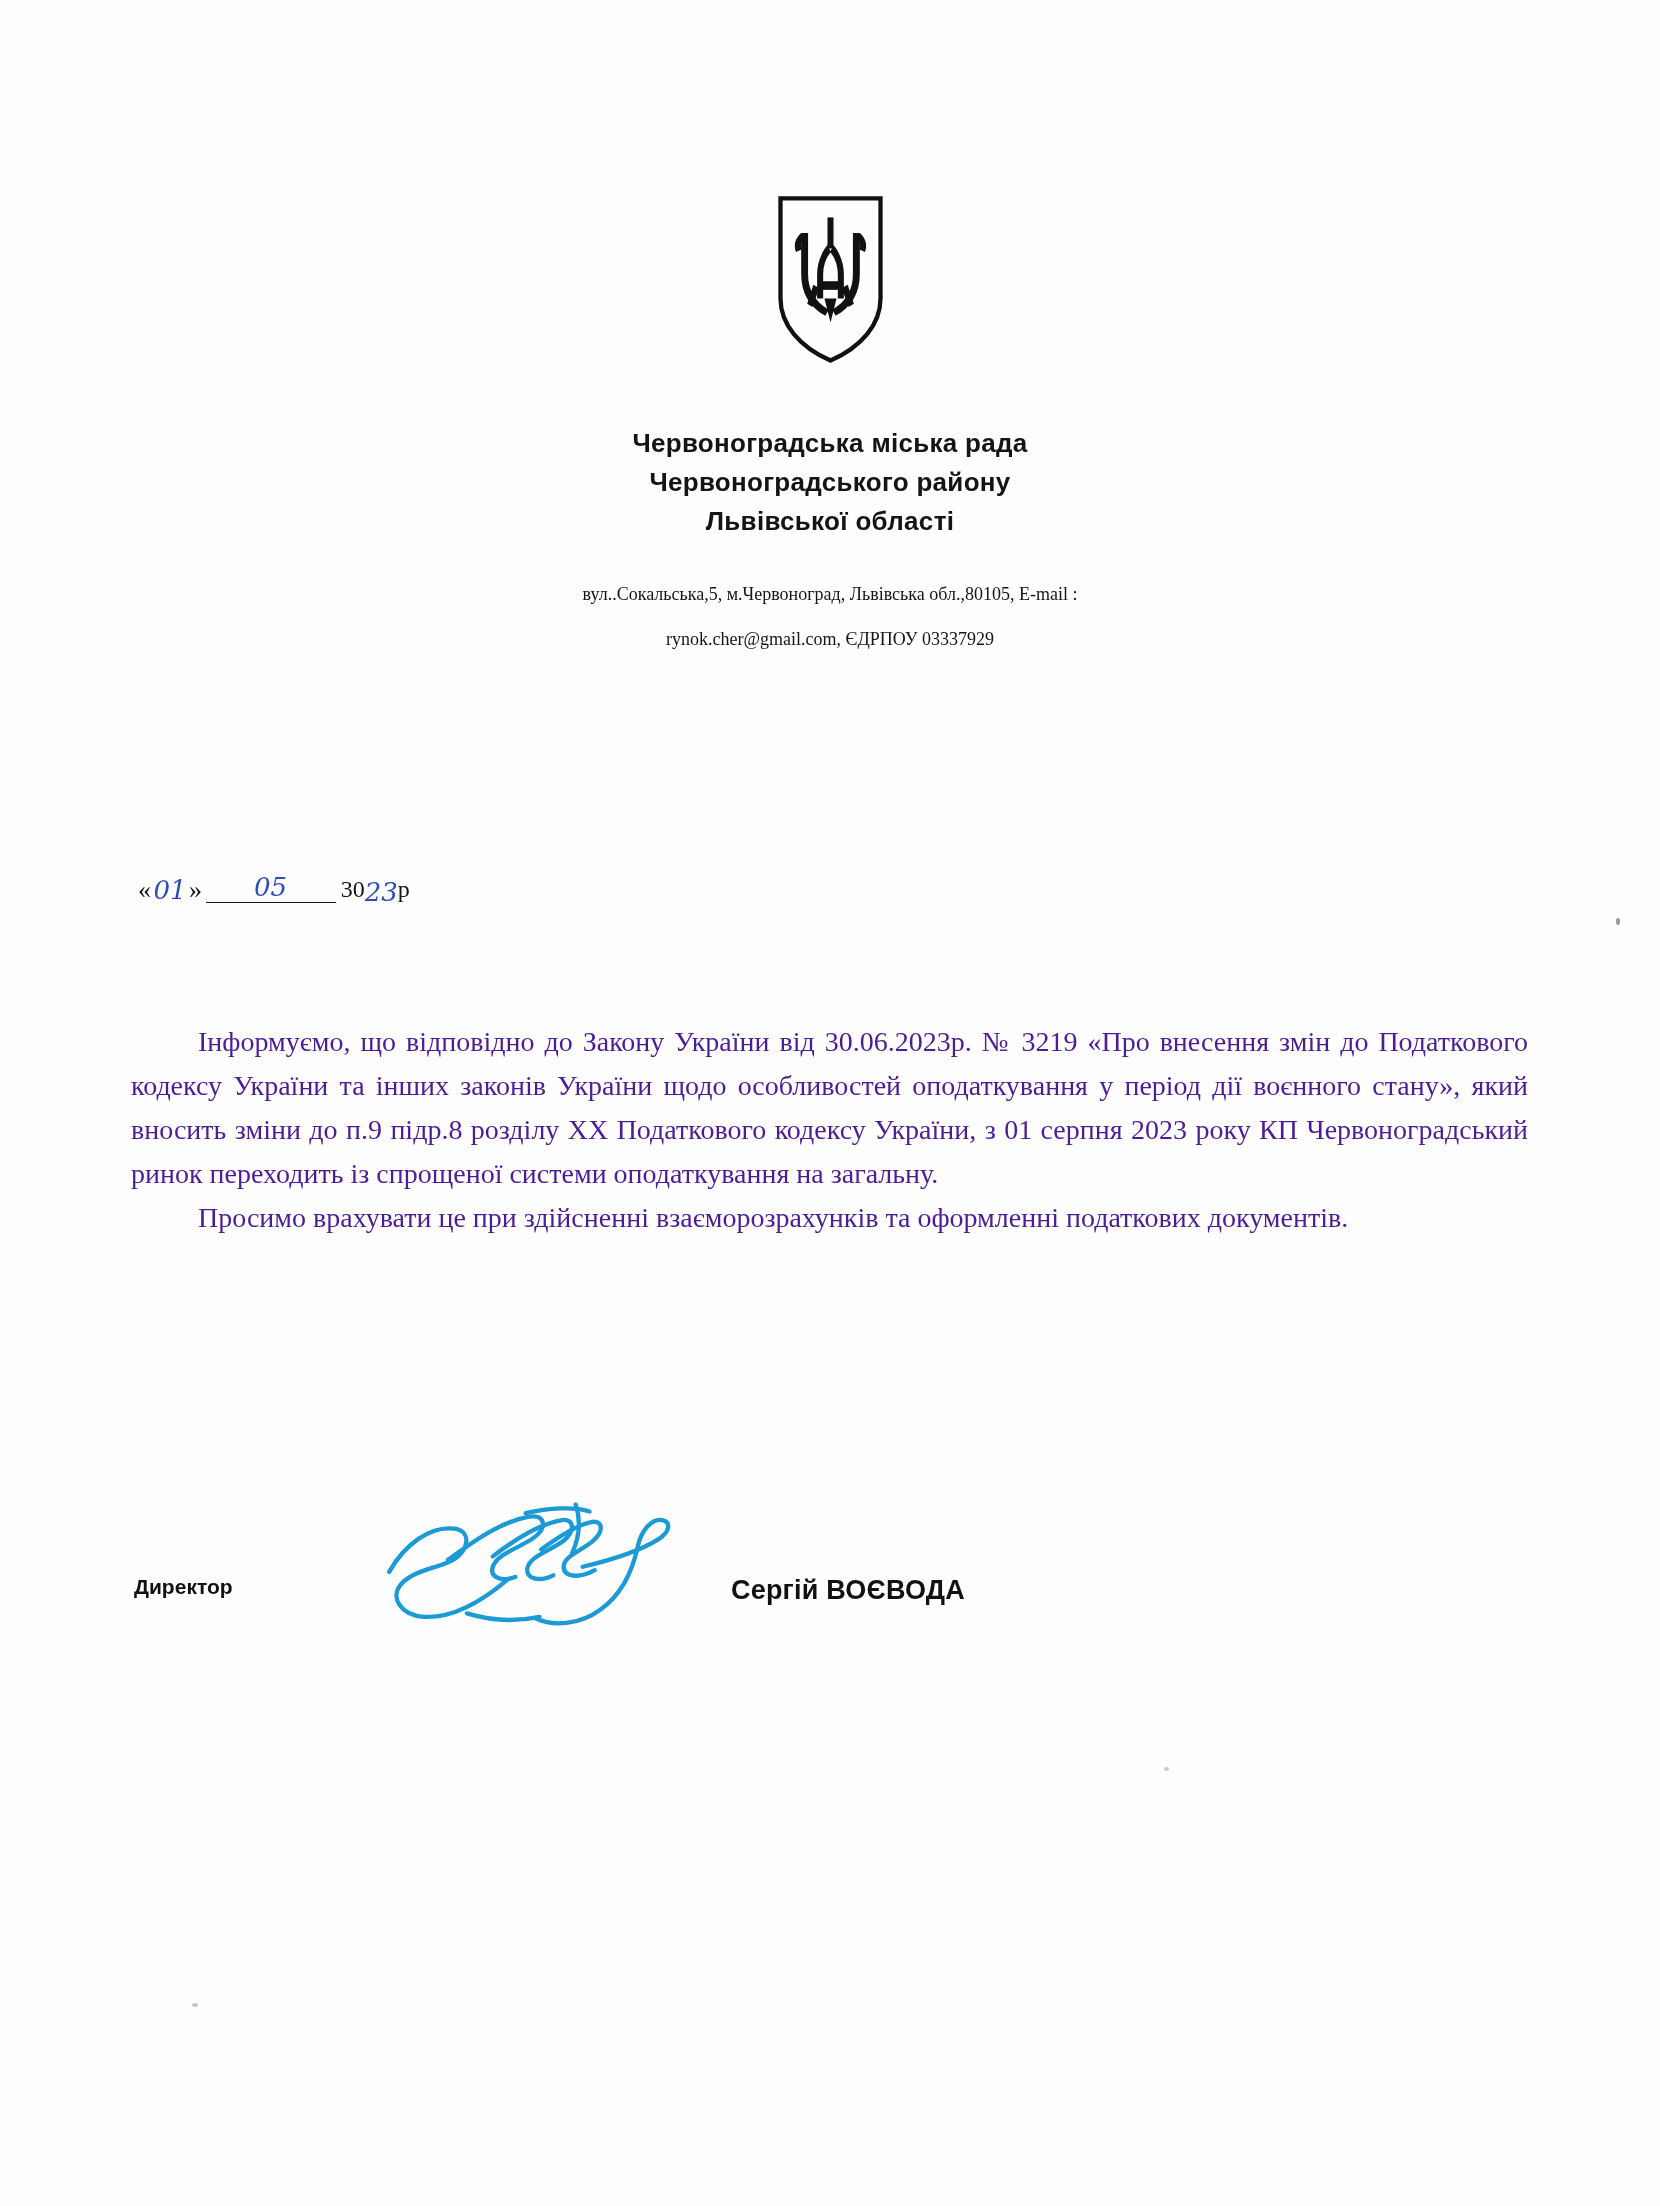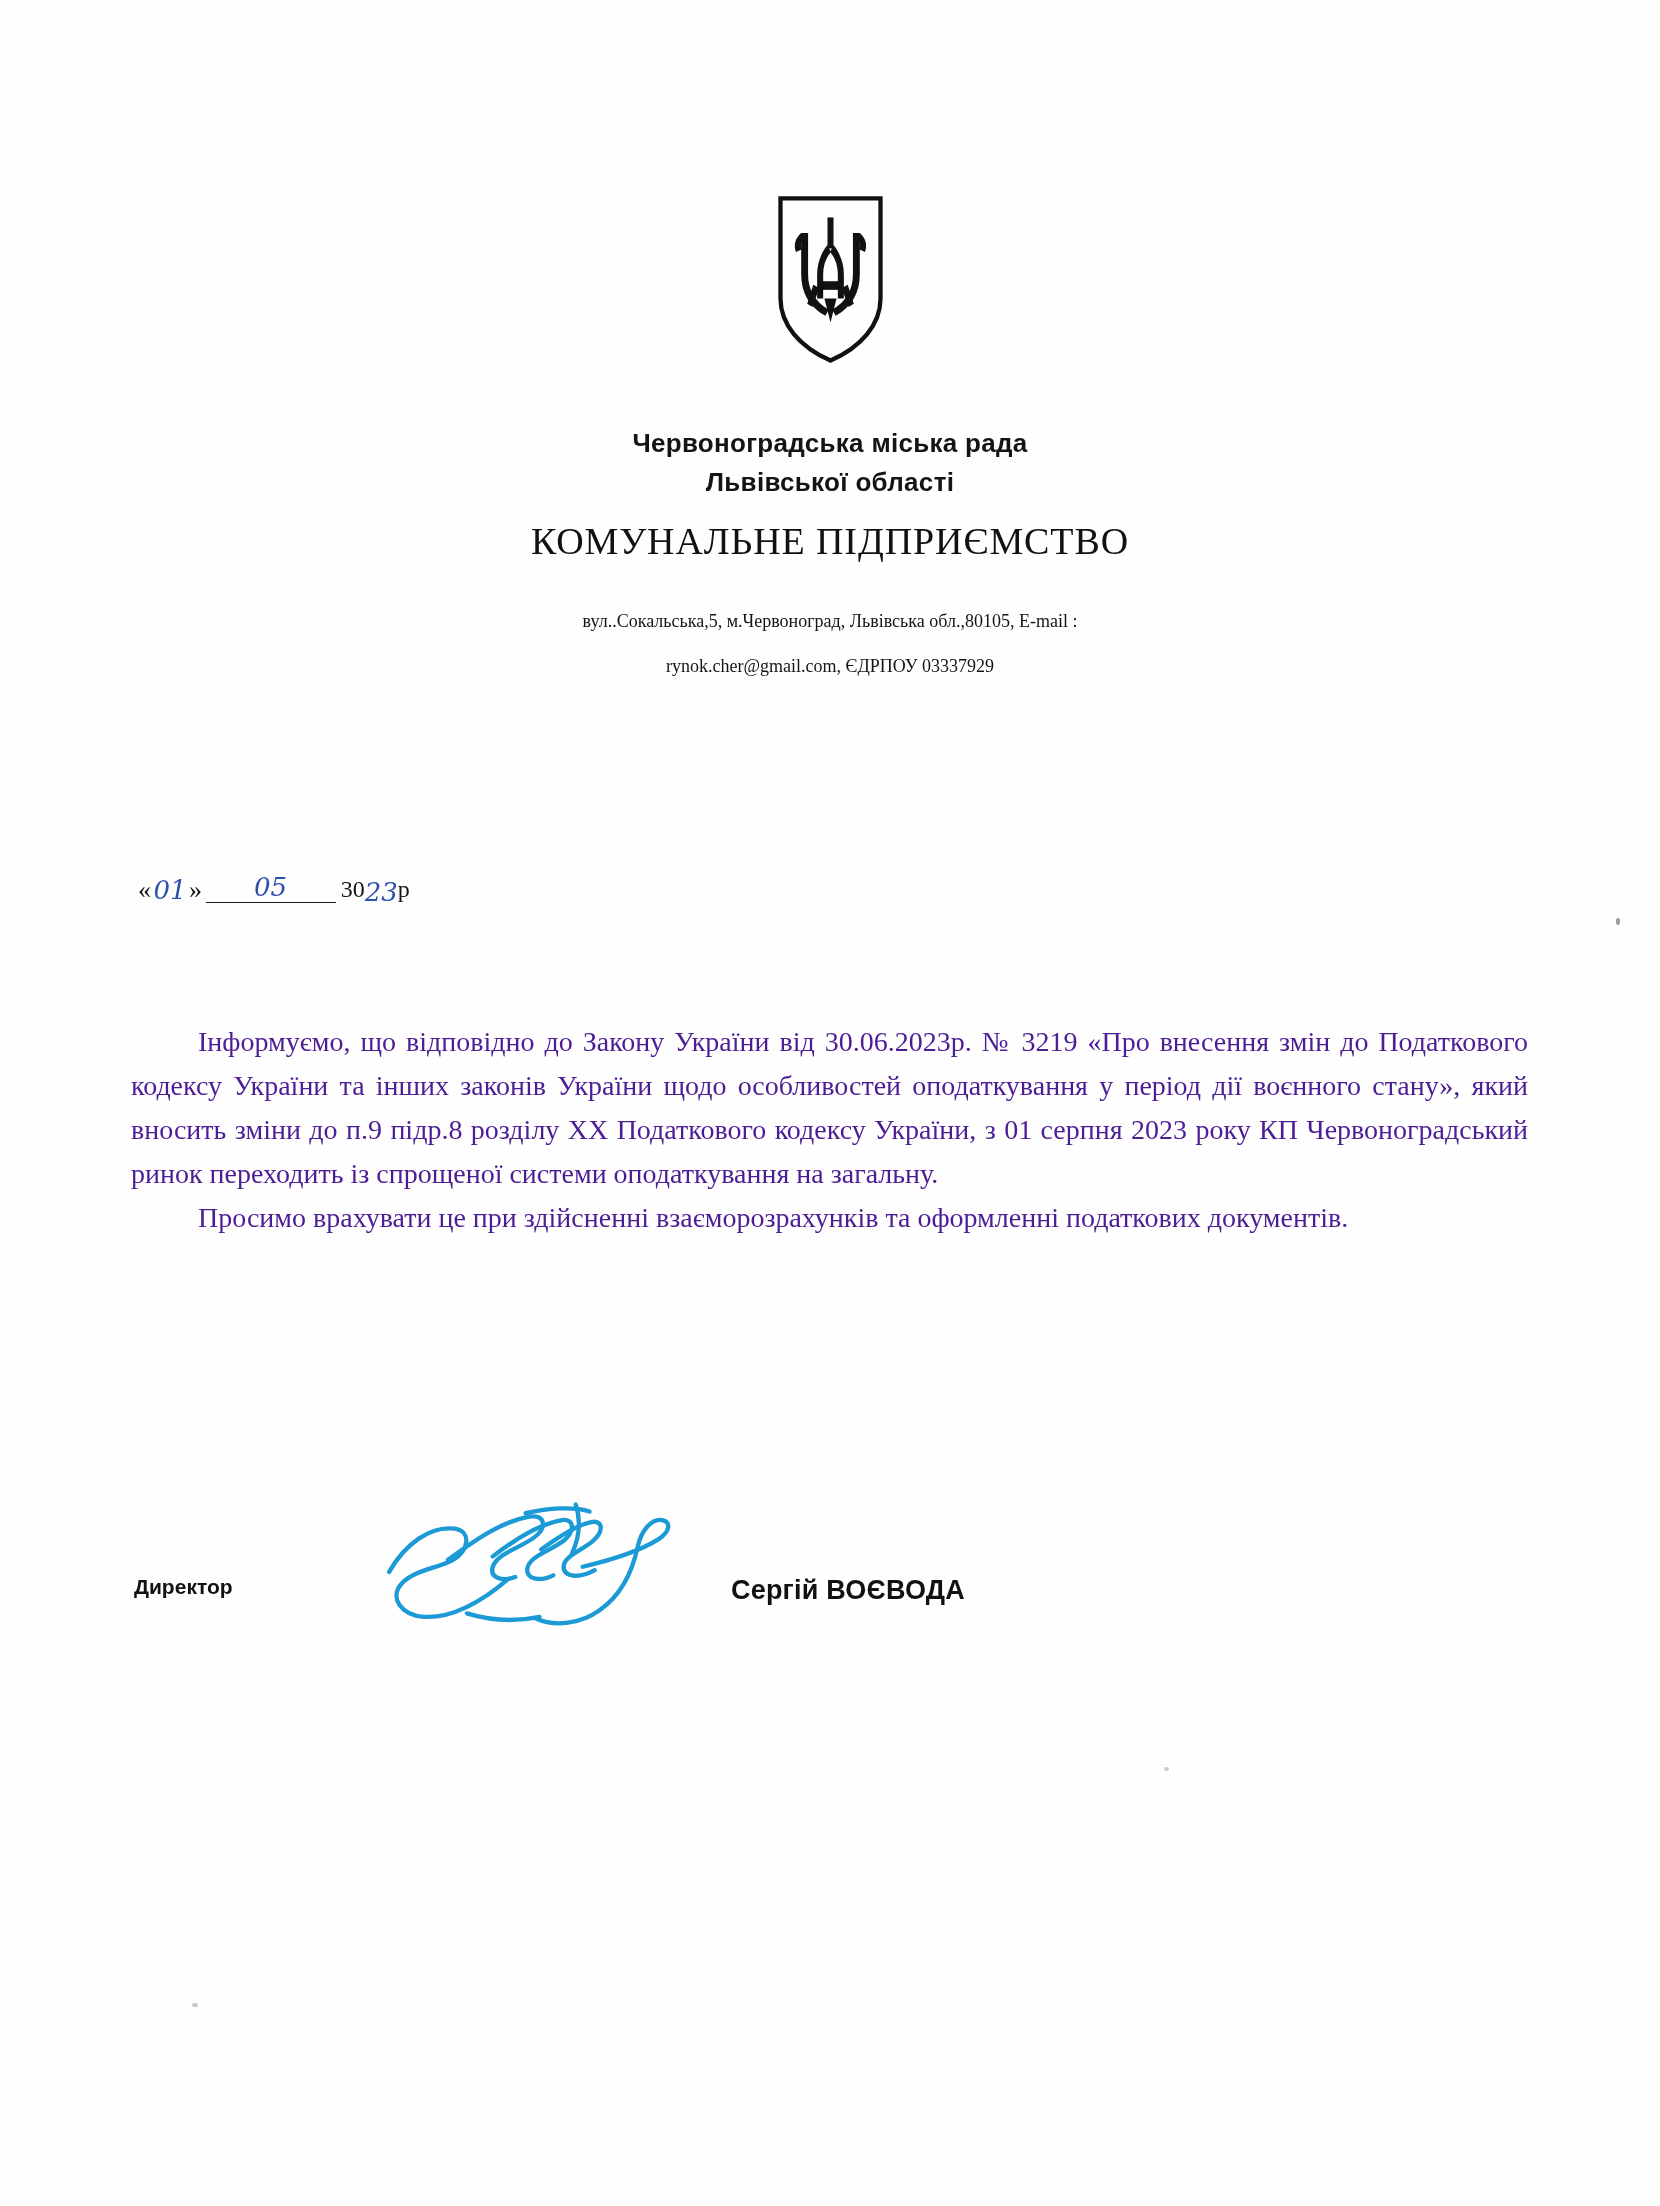--- a/index.html
+++ b/index.html
@@ -194,22 +194,22 @@
         <path d="M55 100 h18 v10 h-18 z"></path>
         <path d="M57 120 h14 l-7 28 z"></path>
         <path d="M44 104 l7 4 -8 22 -6 -4 z"></path>
         <path d="M84 104 l-7 4 8 22 6 -4 z"></path>
       </g>
     </svg>
   </div>
 
   <div class="header">
     <div class="org-line">Червоноградська міська рада</div>
+    <div class="org-line">Червоноградського району</div>
     <div class="org-line">Львівської області</div>
-    <div class="org-name">КОМУНАЛЬНЕ ПІДПРИЄМСТВО</div>
     <div class="contacts">вул..Сокальська,5, м.Червоноград, Львівська обл.,80105, E-mail :</div>
     <div class="contacts" style="margin-top:0">rynok.cher@gmail.com,  ЄДРПОУ 03337929</div>
   </div>
 
   <div class="date-line">
     <span class="q">«</span>
     <span class="hand date-day">01</span>
     <span class="q">»</span>
     <span class="hand date-month">05</span>
     <span class="date-tail">30</span>

